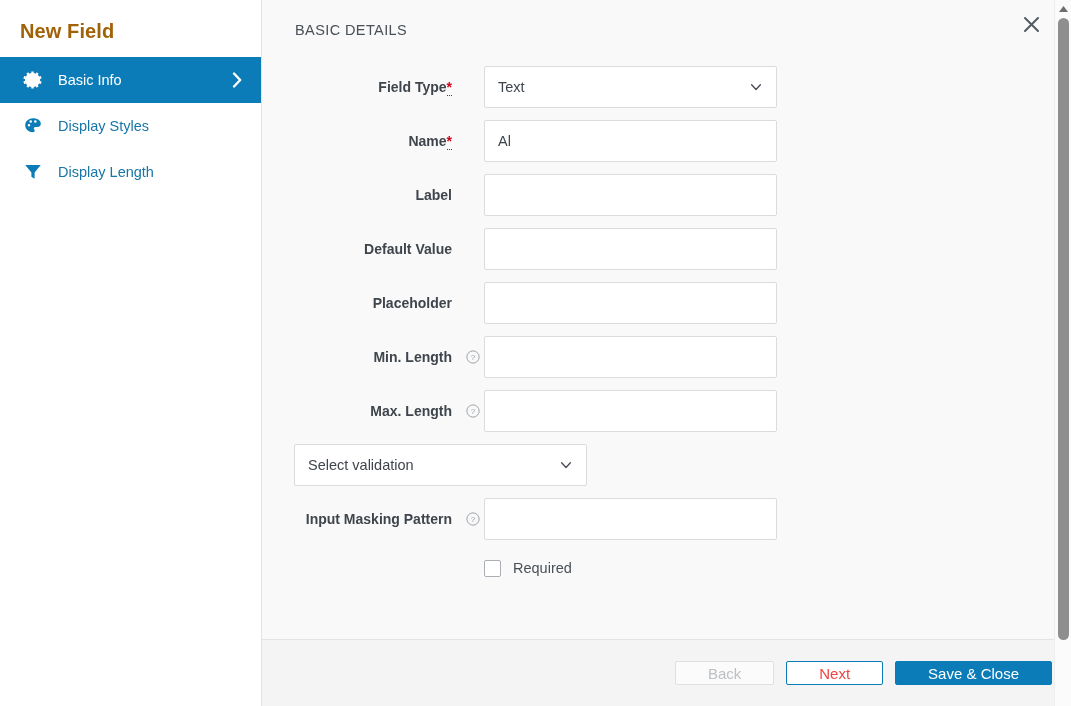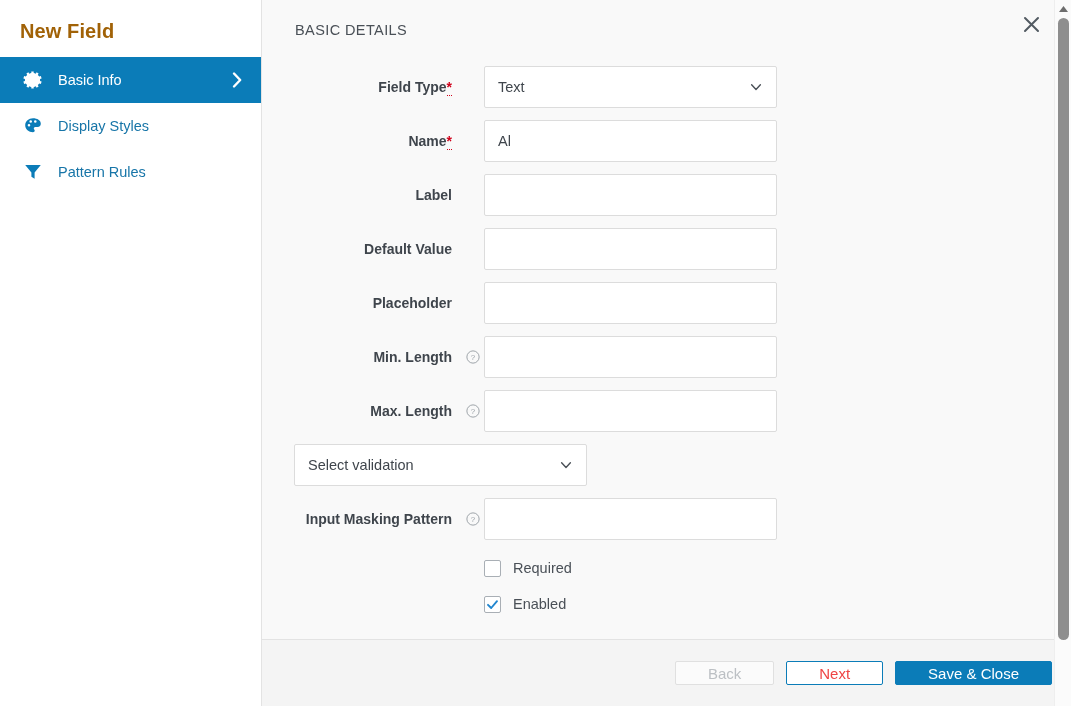--- a/index.html
+++ b/index.html
@@ -302,21 +302,21 @@
             </svg>
           </span>
           <span class="nav-label">Display Styles</span>
         </div>
         <div class="nav-item">
           <span class="nav-icon">
             <svg width="20" height="20" viewBox="0 0 20 20">
               <path d="M2.2 3h15.6L11.6 10.6v6.1l-3.2-1.9v-4.2z" fill="#0b7cb8"></path>
             </svg>
           </span>
-          <span class="nav-label">Pattern Rules</span>
+          <span class="nav-label">Display Length</span>
         </div>
       </div>
   </div>
 
   <div class="main">
 
     <div class="content-scroll">
 
       <div class="close-btn">
         <svg width="19" height="19" viewBox="0 0 19 19">
@@ -423,29 +423,20 @@
               <input class="txt-input" type="text" placeholder="" value="" style="">
             </div>
           </div>
         </div>
 
       <div id="checkbox-rows">
           <div class="check-row">
             <div class="check-spacer"></div>
             <div class="cbox"></div>
             <span class="check-label">Required</span>
-          </div>
-          <div class="check-row">
-            <div class="check-spacer"></div>
-            <div class="cbox checked">
-              <svg width="13" height="13" viewBox="0 0 13 13">
-                <path d="M2 6.8 L5.2 10 L11 3.2" stroke="#2186cf" stroke-width="1.9" fill="none" stroke-linecap="round" stroke-linejoin="round"></path>
-              </svg>
-            </div>
-            <span class="check-label">Enabled</span>
           </div>
         </div>
 
     </div>
 
     <div class="footer">
       <div class="btn btn-disabled">Back</div>
       <div class="btn btn-outline">Next</div>
       <div class="btn btn-primary">Save &amp; Close</div>
     </div>

